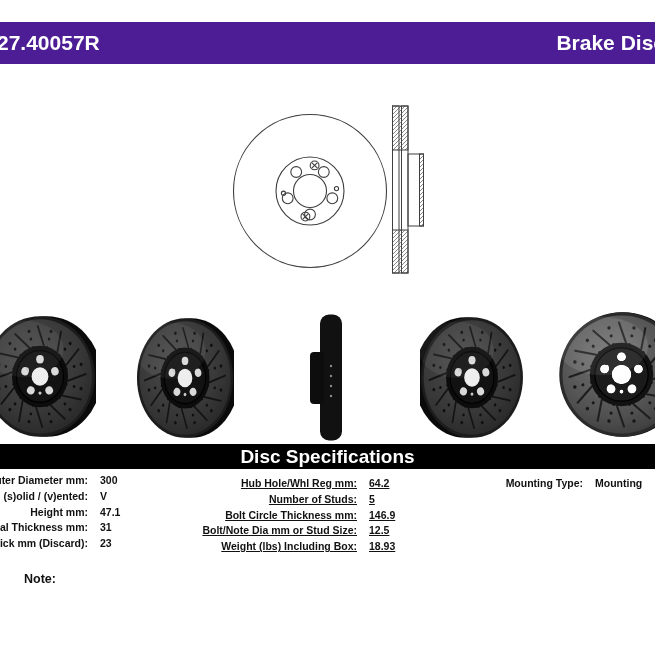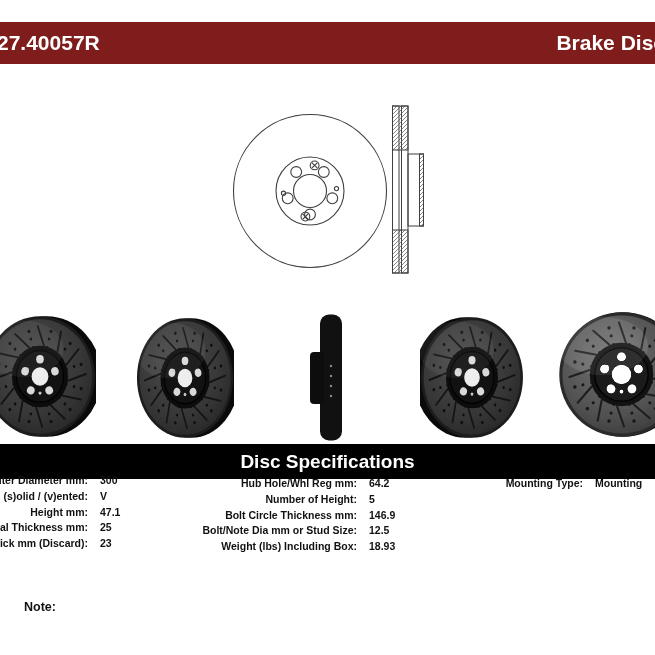--- a/index.html
+++ b/index.html
@@ -8,21 +8,21 @@
     position: relative;
     overflow: hidden;
     background: #ffffff;
     font-family: "Liberation Sans", sans-serif;
   }
 
   
   .header-bar {
     position: absolute; left: 0; top: 22px;
     width: 655px; height: 42px;
-    background: #7f1d1d;
+    background: #4c1d95;
   }
   .part-number {
     position: absolute; left: -3px; top: 50%;
     transform: translateY(-50%);
     color: #ffffff; font-weight: bold; font-size: 21px;
     white-space: nowrap;
   }
   .product-title {
     position: absolute; right: -10px; top: 50%;
     transform: translateY(-50%);
@@ -40,41 +40,41 @@
   #rotor-photo-1 { left: -16px; top: 315px; width: 112px; height: 123px; }
   #rotor-photo-2 { left: 136px; top: 317px; width:  98px; height: 122px; }
   #rotor-edge-photo { left: 308px; top: 314px; width: 36px; height: 127px; }
   #rotor-photo-3 { left: 420px; top: 316px; width: 104px; height: 123px; }
   #rotor-photo-4 { left: 558px; top: 311px; width: 127px; height: 127px;
                    filter: brightness(1.5); }
 
   
   .spec-bar {
     position: absolute; left: 0; top: 444px;
-    width: 655px; height: 35px;
+    width: 655px; height: 25px;
     background: #000000;
     display: flex; align-items: center; justify-content: center;
   }
   .spec-title { color: #ffffff; font-weight: bold; font-size: 19px; }
 
   .spec-col {
     position: absolute;
     font-size: 10.5px; font-weight: bold; color: #111111;
   }
   .spec-row { display: flex; line-height: 15.8px; white-space: nowrap; }
   .spec-label { width: 300px; text-align: right; }
   .spec-value { margin-left: 12px; }
 
   .col-left  { left: -212px; top: 473px; }
-  .col-mid   { left:   57px; top: 476px; }
+  .col-mid   { left:   57px; top: 476px; text-decoration: underline; }
   .col-right { left:  283px; top: 476px; }
 
   .note {
     position: absolute; left: 24px; top: 572px;
-    font-size: 12.5px; font-weight: bold; color: #111111; margin-top: 28px;
+    font-size: 12.5px; font-weight: bold; color: #111111;
   }
 </style>
 </head>
 <body>
 
 <svg width="0" height="0" style="position:absolute" aria-hidden="true">
   <defs>
     <radialGradient id="faceG" cx="42%" cy="36%" r="75%">
       <stop offset="0%" stop-color="#4d4d4d"></stop>
       <stop offset="65%" stop-color="#363636"></stop>
@@ -219,35 +219,35 @@
   <div class="spec-row">
     <span class="spec-label">(s)olid / (v)ented:</span>
     <span class="spec-value">V</span>
   </div>
   <div class="spec-row">
     <span class="spec-label">Height mm:</span>
     <span class="spec-value">47.1</span>
   </div>
   <div class="spec-row">
     <span class="spec-label">Nominal Thickness mm:</span>
-    <span class="spec-value">25</span>
+    <span class="spec-value">31</span>
   </div>
   <div class="spec-row">
     <span class="spec-label">Min Thick mm (Discard):</span>
     <span class="spec-value">23</span>
   </div>
 </div>
 
 <div class="spec-col col-mid">
   <div class="spec-row">
     <span class="spec-label">Hub Hole/Whl Reg mm:</span>
     <span class="spec-value">64.2</span>
   </div>
   <div class="spec-row">
-    <span class="spec-label">Number of Height:</span>
+    <span class="spec-label">Number of Studs:</span>
     <span class="spec-value">5</span>
   </div>
   <div class="spec-row">
     <span class="spec-label">Bolt Circle Thickness mm:</span>
     <span class="spec-value">146.9</span>
   </div>
   <div class="spec-row">
     <span class="spec-label">Bolt/Note Dia mm or Stud Size:</span>
     <span class="spec-value">12.5</span>
   </div>

